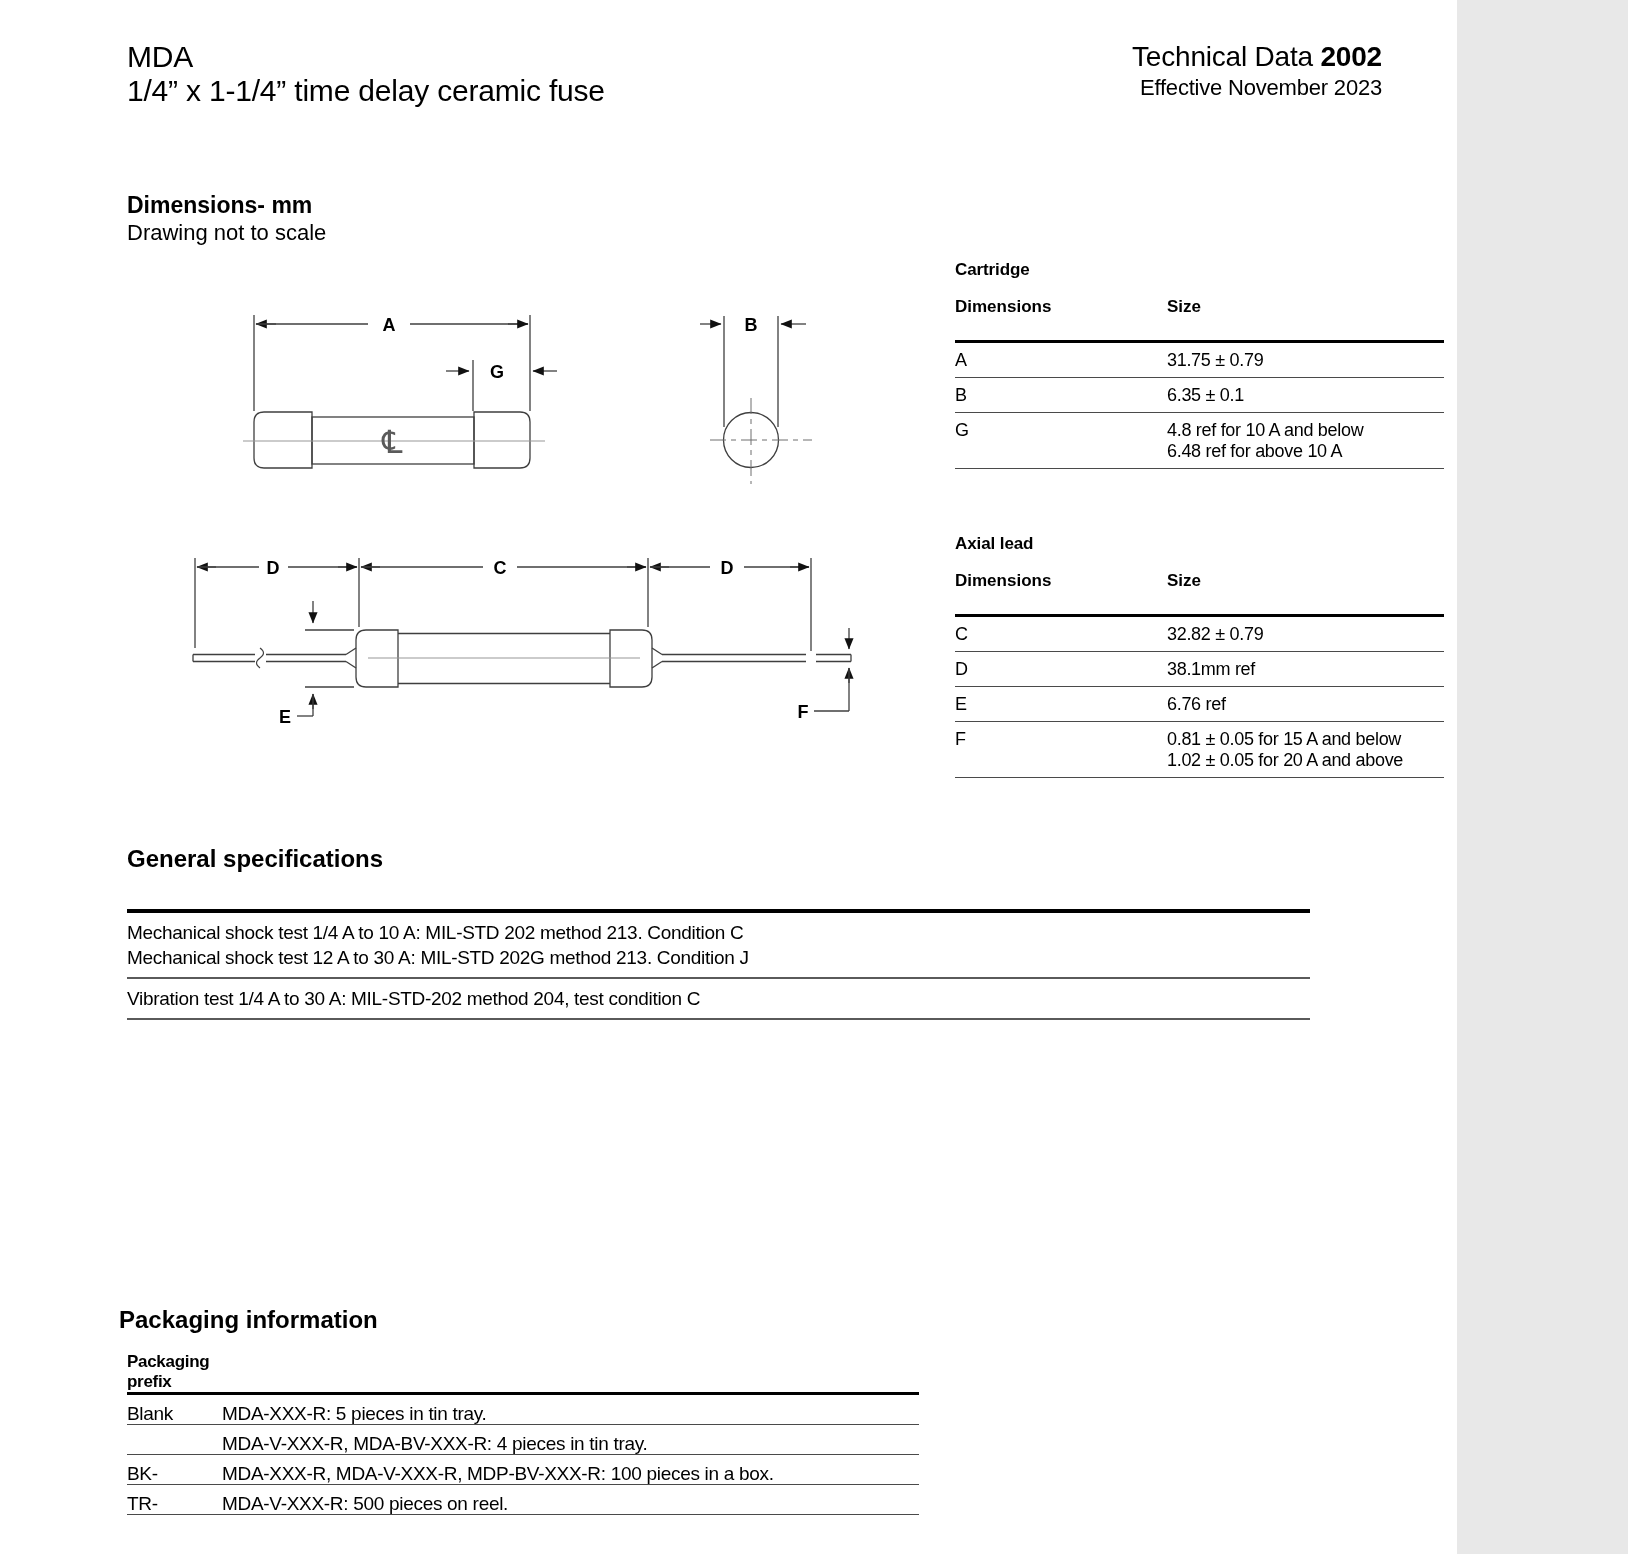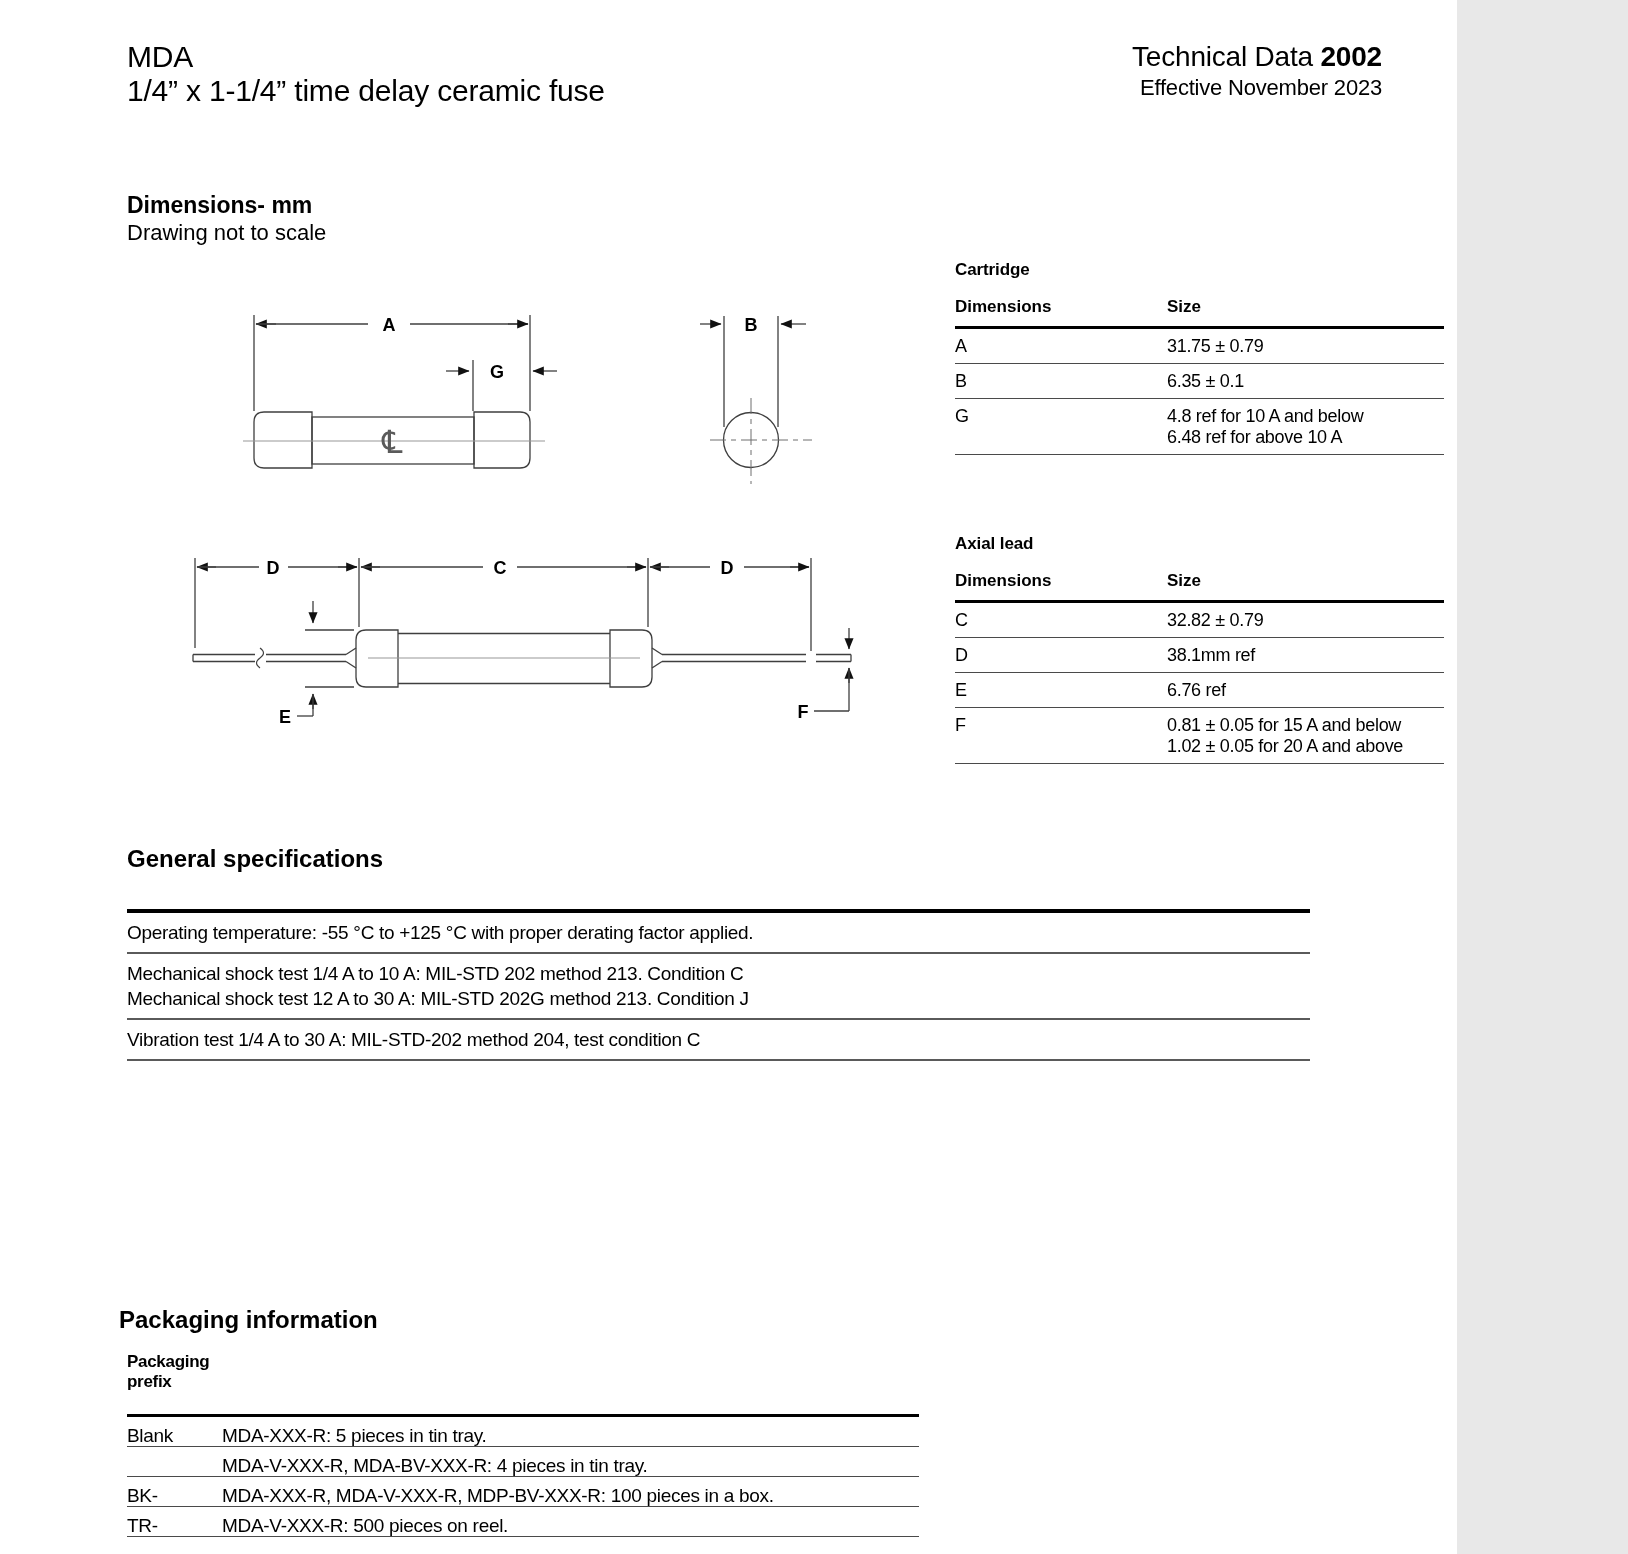--- a/index.html
+++ b/index.html
@@ -21,31 +21,31 @@
   .dims-head{position:absolute;left:127px;top:192px;}
   .dims-title{font-size:23px;font-weight:700;line-height:27px;}
   .dims-note{font-size:22px;font-weight:400;line-height:27px;}
   
   .drawing{position:absolute;left:150px;top:290px;}
   .drawing text{font-family:"Liberation Sans",sans-serif;font-weight:700;font-size:18px;fill:#000;}
   .drawing .cl-sym{font-family:"DejaVu Sans",sans-serif;font-weight:400;font-size:32px;fill:#5a5a5a;font-style:italic;}
   
   .dim-table{position:absolute;width:489px;font-stretch:condensed;}
   .dim-table .t-title{font-weight:700;font-size:17px;letter-spacing:-0.1px;margin-bottom:17px;font-stretch:normal;}
-  .t-head{display:grid;grid-template-columns:212px 1fr;font-weight:700;font-size:17px;padding-bottom:9px;border-bottom:3px solid #000;font-stretch:normal;}
+  .t-head{display:grid;grid-template-columns:212px 1fr;font-weight:700;font-size:17px;padding-bottom:23px;border-bottom:3px solid #000;font-stretch:normal;}
   .t-row{display:grid;grid-template-columns:212px 1fr;font-size:18px;letter-spacing:-0.3px;line-height:21px;padding:7px 0 6px 0;border-bottom:1.5px solid #4a4a4a;}
   .t-row .cell-size{white-space:pre-line;}
   
   .gen-title{position:absolute;left:127px;top:845px;font-size:24px;font-weight:700;}
   .spec-table{position:absolute;left:127px;top:909px;width:1183px;border-top:4px solid #000;}
   .spec-row{font-size:19px;line-height:25px;letter-spacing:-0.3px;padding:7px 0 7px 0;border-bottom:2px solid #5a5a5a;white-space:pre-line;font-stretch:condensed;}
   
   .pkg-title{position:absolute;left:119px;top:1306px;font-size:24px;font-weight:700;}
   .pkg-table{position:absolute;left:127px;top:1352px;width:792px;}
-  .pkg-head{display:grid;grid-template-columns:95px 1fr;font-weight:700;font-size:17px;letter-spacing:-0.3px;padding-bottom:22px;border-bottom:3.5px solid #000;font-stretch:condensed;}
+  .pkg-head{display:grid;grid-template-columns:95px 1fr;font-weight:700;font-size:17px;letter-spacing:-0.3px;padding-bottom:0;border-bottom:3.5px solid #000;font-stretch:condensed;}
   .pkg-row{display:grid;grid-template-columns:95px 1fr;font-size:19px;letter-spacing:-0.3px;line-height:21px;padding:8px 0 0 0;border-bottom:1.5px solid #4a4a4a;font-stretch:condensed;}
 </style>
 </head>
 <body>
 
 <div class="page">
 
   <div class="brand">
     <div>MDA</div>
     <div>1/4” x 1-1/4” time delay ceramic fuse</div>
@@ -208,21 +208,20 @@
     </div>
     <div class="t-row">
       <div>F</div>
       <div class="cell-size">0.81 ± 0.05 for 15 A and below
 1.02 ± 0.05 for 20 A and above</div>
     </div>
   </div>
 
   <div class="gen-title">General specifications</div>
   <div class="spec-table">
-    <div class="spec-row">Operating temperature: -55 °C to +125 °C with proper derating factor applied.</div>
     <div class="spec-row">Mechanical shock test 1/4 A to 10 A: MIL-STD 202 method 213. Condition C
 Mechanical shock test 12 A to 30 A: MIL-STD 202G method 213. Condition J</div>
     <div class="spec-row">Vibration test 1/4 A to 30 A: MIL-STD-202 method 204, test condition C</div>
   </div>
 
   <div class="pkg-title">Packaging information</div>
   <div class="pkg-table">
     <div class="pkg-head">
       <div>Packaging prefix</div>
     </div>

